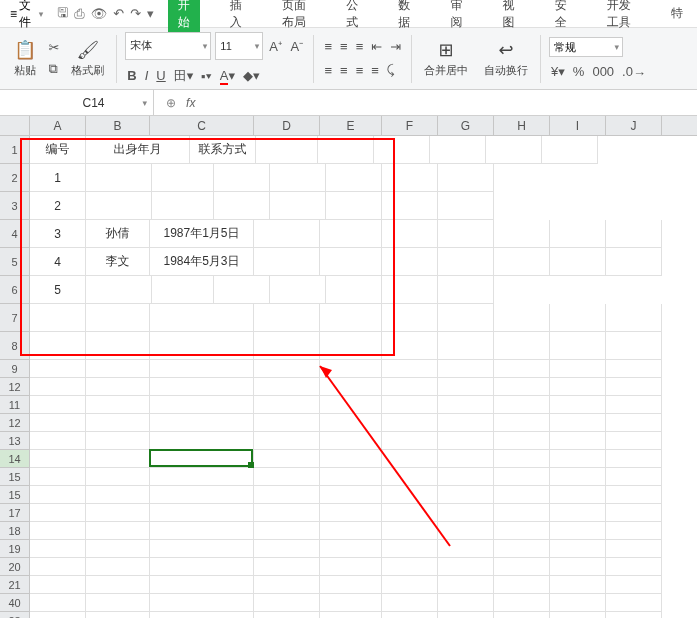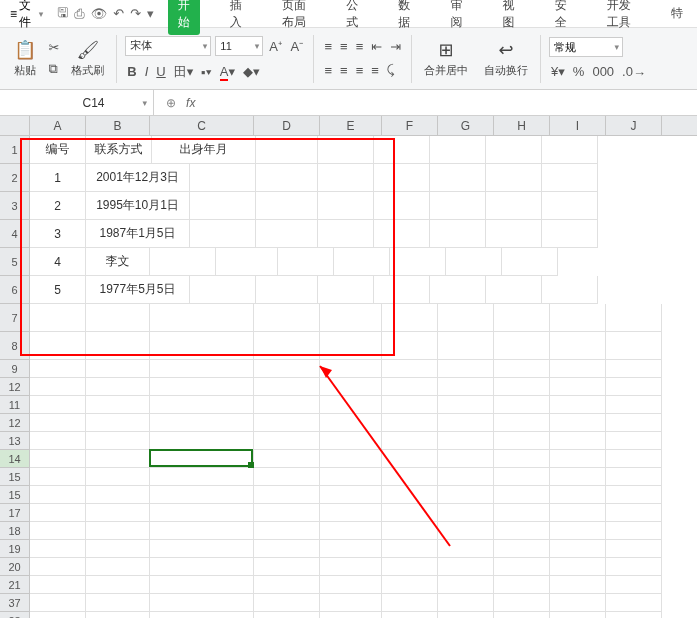--- a/index.html
+++ b/index.html
@@ -15,21 +15,21 @@
   .menubar .tab.active { background: #22b14c; color: #fff; }
   
   
   .ribbon { background: #f5f6f7; height: 62px; border-bottom: 1px solid #d0d0d0; display: flex; align-items: center; padding: 4px 6px; gap: 2px; }
   .ribbon-group { display: flex; flex-direction: column; align-items: center; gap: 2px; padding: 0 4px; height: 100%; justify-content: center; }
   .ribbon-sep { width: 1px; background: #d8d8d8; height: 48px; margin: 0 2px; }
   .big-btn { display: flex; flex-direction: column; align-items: center; gap: 2px; cursor: pointer; padding: 2px 4px; font-size: 11px; color: #444; }
   .big-btn .ico { font-size: 18px; }
   .small-row { display: flex; gap: 4px; align-items: center; }
   .small-btn { cursor: pointer; color: #555; font-size: 13px; padding: 1px 2px; }
-  .font-box, .size-box { border: 1px solid #ccc; background: #fff; height: 20px; font-size: 11px; padding: 0 26px 0 4px; position: relative; display: flex; align-items: center; color: #333; cursor: pointer; }
+  .font-box, .size-box { border: 1px solid #ccc; background: #fff; height: 28px; font-size: 11px; padding: 0 26px 0 4px; position: relative; display: flex; align-items: center; color: #333; cursor: pointer; }
   .font-box { width: 86px; }
   .size-box { width: 48px; }
   .dd-arrow { position: absolute; right: 3px; font-size: 9px; color: #888; }
   .num-fmt { border: 1px solid #ccc; background: #fff; height: 20px; width: 74px; font-size: 11px; padding: 0 18px 0 4px; display: flex; align-items: center; position: relative; cursor: pointer; }
   
   
   .fbar { height: 26px; background: #fff; border-bottom: 1px solid #d0d0d0; display: flex; align-items: center; }
   .namebox { width: 120px; border-right: 1px solid #d0d0d0; height: 100%; display: flex; align-items: center; justify-content: center; font-size: 12px; color: #333; position: relative; margin-left: 34px; }
   .namebox .dd-arrow { right: 6px; }
   .fx-area { display: flex; align-items: center; height: 100%; gap: 10px; margin-left: 12px; font-size: 12px; color: #888; }
@@ -213,82 +213,81 @@
         <div class="row-h" style="height: 18px;">12</div>
         <div class="row-h" style="height: 18px;">13</div>
         <div class="row-h active" style="height: 18px;">14</div>
         <div class="row-h" style="height: 18px;">15</div>
         <div class="row-h" style="height: 18px;">15</div>
         <div class="row-h" style="height: 18px;">17</div>
         <div class="row-h" style="height: 18px;">18</div>
         <div class="row-h" style="height: 18px;">19</div>
         <div class="row-h" style="height: 18px;">20</div>
         <div class="row-h" style="height: 18px;">21</div>
-        <div class="row-h" style="height: 18px;">37</div>
+        <div class="row-h" style="height: 18px;">40</div>
         <div class="row-h" style="height: 18px;">23</div>
       </div>
     <div class="cells" id="cells">
         <div class="cell-row" style="height: 28px;">
           <div class="cell" style="width: 56px; height: 28px;">编号</div>
+          <div class="cell" style="width: 104px; height: 28px;">出身年月</div>
           <div class="cell" style="width: 66px; height: 28px;">联系方式</div>
-          <div class="cell" style="width: 104px; height: 28px;">出身年月</div>
           <div class="cell" style="width: 62px; height: 28px;"></div>
           <div class="cell" style="width: 56px; height: 28px;"></div>
           <div class="cell" style="width: 56px; height: 28px;"></div>
           <div class="cell" style="width: 56px; height: 28px;"></div>
           <div class="cell" style="width: 56px; height: 28px;"></div>
           <div class="cell" style="width: 56px; height: 28px;"></div>
         </div>
         <div class="cell-row" style="height: 28px;">
           <div class="cell" style="width: 56px; height: 28px;">1</div>
-          <div class="cell" style="width: 104px; height: 28px;">2001年12月3日</div>
           <div class="cell" style="width: 66px; height: 28px;"></div>
           <div class="cell" style="width: 62px; height: 28px;"></div>
           <div class="cell" style="width: 56px; height: 28px;"></div>
           <div class="cell" style="width: 56px; height: 28px;"></div>
           <div class="cell" style="width: 56px; height: 28px;"></div>
           <div class="cell" style="width: 56px; height: 28px;"></div>
           <div class="cell" style="width: 56px; height: 28px;"></div>
         </div>
         <div class="cell-row" style="height: 28px;">
           <div class="cell" style="width: 56px; height: 28px;">2</div>
-          <div class="cell" style="width: 104px; height: 28px;">1995年10月1日</div>
           <div class="cell" style="width: 66px; height: 28px;"></div>
           <div class="cell" style="width: 62px; height: 28px;"></div>
           <div class="cell" style="width: 56px; height: 28px;"></div>
           <div class="cell" style="width: 56px; height: 28px;"></div>
           <div class="cell" style="width: 56px; height: 28px;"></div>
           <div class="cell" style="width: 56px; height: 28px;"></div>
           <div class="cell" style="width: 56px; height: 28px;"></div>
         </div>
         <div class="cell-row" style="height: 28px;">
           <div class="cell" style="width: 56px; height: 28px;">3</div>
+          <div class="cell" style="width: 64px; height: 28px;">孙倩</div>
           <div class="cell" style="width: 104px; height: 28px;">1987年1月5日</div>
           <div class="cell" style="width: 66px; height: 28px;"></div>
           <div class="cell" style="width: 62px; height: 28px;"></div>
           <div class="cell" style="width: 56px; height: 28px;"></div>
           <div class="cell" style="width: 56px; height: 28px;"></div>
           <div class="cell" style="width: 56px; height: 28px;"></div>
           <div class="cell" style="width: 56px; height: 28px;"></div>
           <div class="cell" style="width: 56px; height: 28px;"></div>
         </div>
         <div class="cell-row" style="height: 28px;">
           <div class="cell" style="width: 56px; height: 28px;">4</div>
           <div class="cell" style="width: 64px; height: 28px;">李文</div>
+          <div class="cell" style="width: 104px; height: 28px;">1984年5月3日</div>
           <div class="cell" style="width: 66px; height: 28px;"></div>
           <div class="cell" style="width: 62px; height: 28px;"></div>
           <div class="cell" style="width: 56px; height: 28px;"></div>
           <div class="cell" style="width: 56px; height: 28px;"></div>
           <div class="cell" style="width: 56px; height: 28px;"></div>
           <div class="cell" style="width: 56px; height: 28px;"></div>
           <div class="cell" style="width: 56px; height: 28px;"></div>
         </div>
         <div class="cell-row" style="height: 28px;">
           <div class="cell" style="width: 56px; height: 28px;">5</div>
-          <div class="cell" style="width: 104px; height: 28px;">1977年5月5日</div>
           <div class="cell" style="width: 66px; height: 28px;"></div>
           <div class="cell" style="width: 62px; height: 28px;"></div>
           <div class="cell" style="width: 56px; height: 28px;"></div>
           <div class="cell" style="width: 56px; height: 28px;"></div>
           <div class="cell" style="width: 56px; height: 28px;"></div>
           <div class="cell" style="width: 56px; height: 28px;"></div>
           <div class="cell" style="width: 56px; height: 28px;"></div>
         </div>
         <div class="cell-row" style="height: 28px;">
           <div class="cell" style="width: 56px; height: 28px;"></div>

